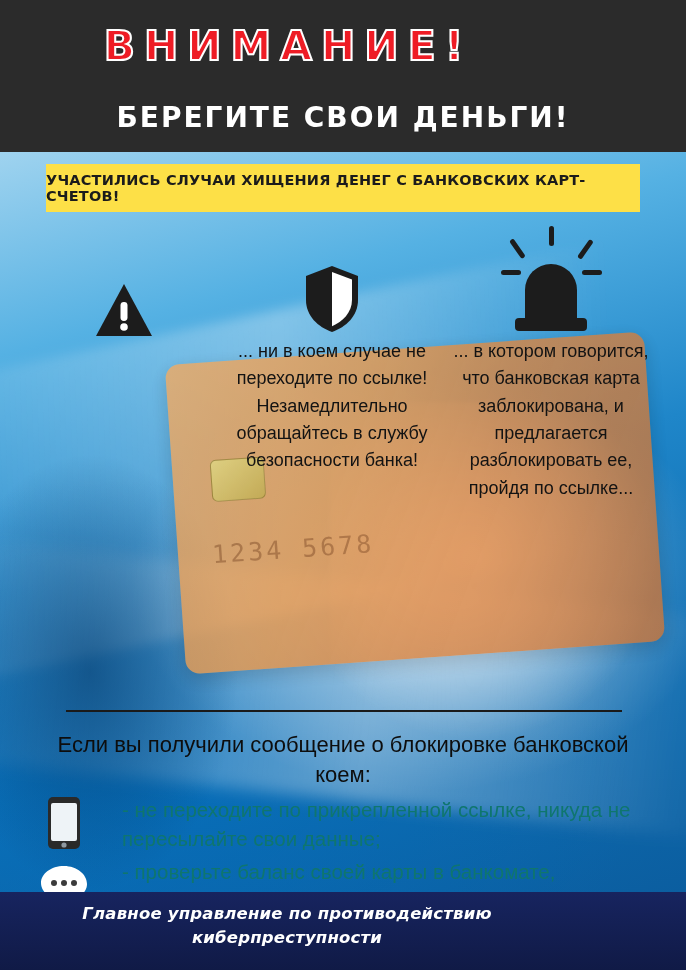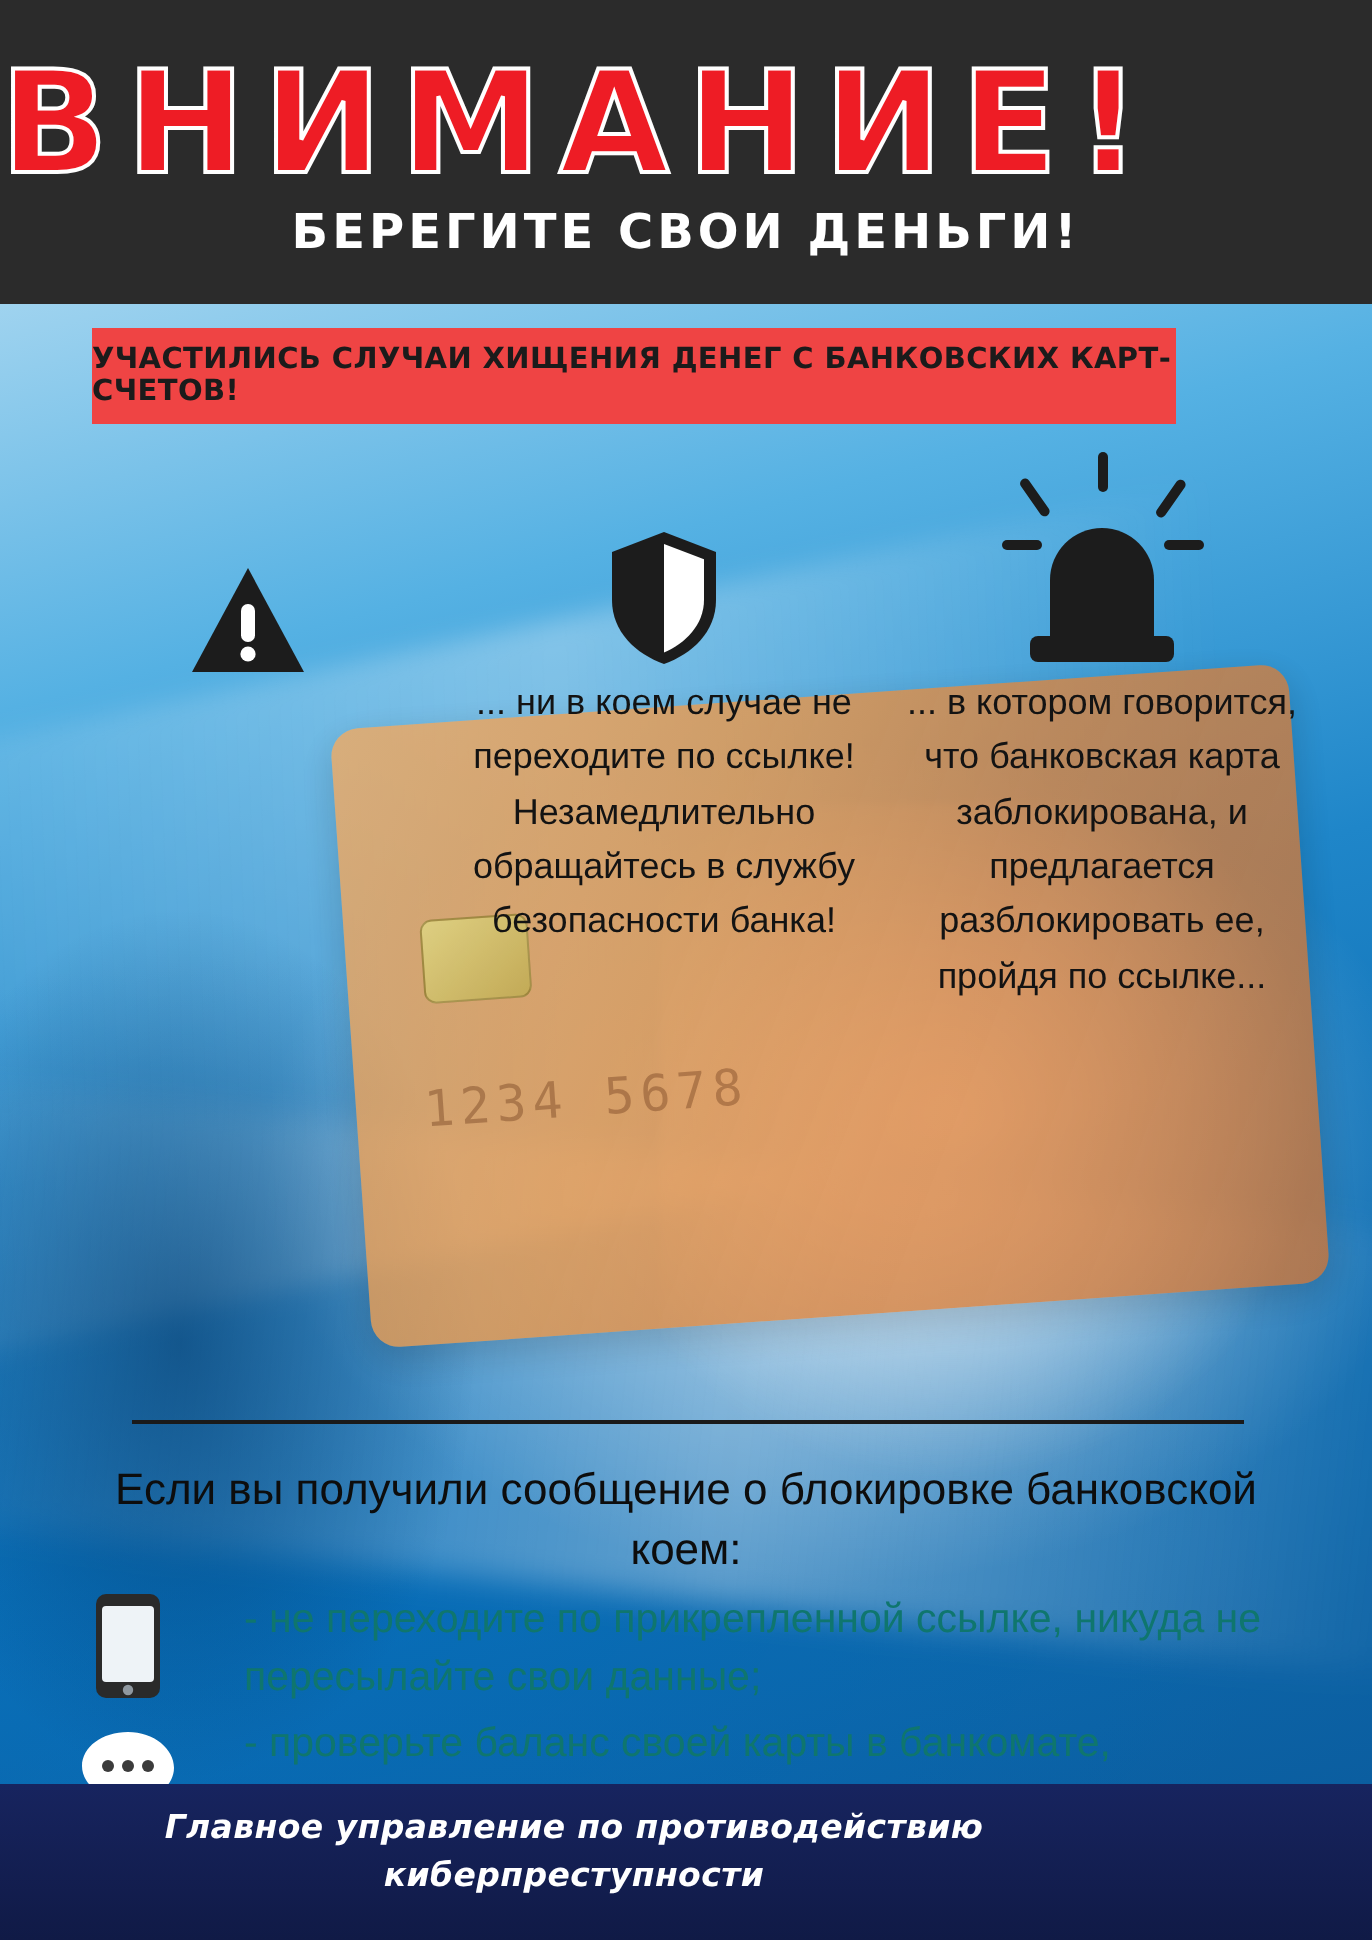--- a/index.html
+++ b/index.html
@@ -29,35 +29,35 @@
     height: 152px;
     background: #2b2b2b;
   }
   .attention {
     position: absolute;
     left: 0; top: 26px;
     width: 576px;
     text-align: center;
     font-family: "DejaVu Sans", sans-serif;
     font-weight: bold;
-    font-size: 71px;
+    font-size: 41px;
     letter-spacing: 9px;
     color: #ee1c25;
     -webkit-text-stroke: 2px #ffffff;
     text-shadow: 0 0 0 #fff;
     line-height: 1;
   }
   .subhead {
     position: absolute;
     left: 0; top: 104px;
     width: 686px;
     text-align: center;
     font-family: "DejaVu Sans", sans-serif;
     font-weight: bold;
-    font-size: 24px;
+    font-size: 28px;
     letter-spacing: 2px;
     color: #ffffff;
     line-height: 1;
   }
 
   
   .body-bg {
     position: absolute;
     left: 0; top: 152px;
     width: 686px;
@@ -123,22 +123,22 @@
     font-family: "DejaVu Sans Mono", monospace;
     font-size: 25px;
     letter-spacing: 3px;
     color: rgba(120,60,20,0.45);
   }
 
   
   .grey-banner {
     position: absolute;
     left: 46px; top: 164px;
-    width: 542px; height: 48px;
-    background: #ef4444;
+    width: 594px; height: 48px;
+    background: #fde047;
     display: flex;
     align-items: center;
     justify-content: flex-start;
   }
   .grey-banner span {
     font-family: "DejaVu Sans", sans-serif;
     font-weight: bold;
     font-size: 14.5px;
     color: #1b1b1b;
     letter-spacing: 0.2px;

